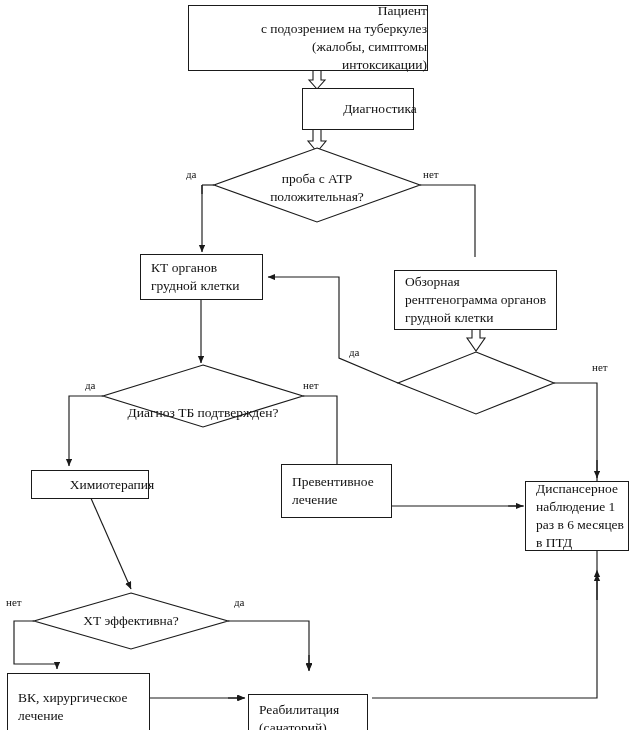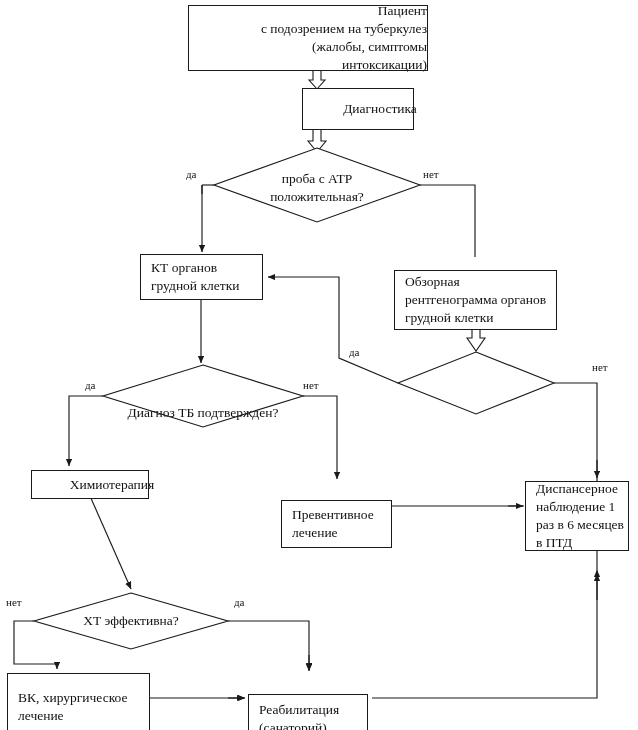--- a/index.html
+++ b/index.html
@@ -138,21 +138,21 @@
 
   <div class="node left" style="left:140px; top:254px; width:123px; height:46px;">КТ органов
 грудной клетки</div>
 
   <div class="node left" style="left:394px; top:270px; width:163px; height:60px;">Обзорная
 рентгенограмма органов
 грудной клетки</div>
 
   <div class="node center" style="left:31px; top:470px; width:118px; height:29px;">Химиотерапия</div>
 
-  <div class="node left" style="left:281px; top:500px; width:111px; height:48px;">Превентивное
+  <div class="node left" style="left:281px; top:464px; width:111px; height:54px;">Превентивное
 лечение</div>
 
   <div class="node left" style="left:525px; top:481px; width:104px; height:70px;">Диспансерное
 наблюдение 1
 раз в 6 месяцев
 в ПТД</div>
 
   <div class="node left" style="left:7px; top:673px; width:143px; height:68px;">ВК, хирургическое
 лечение</div>
 

